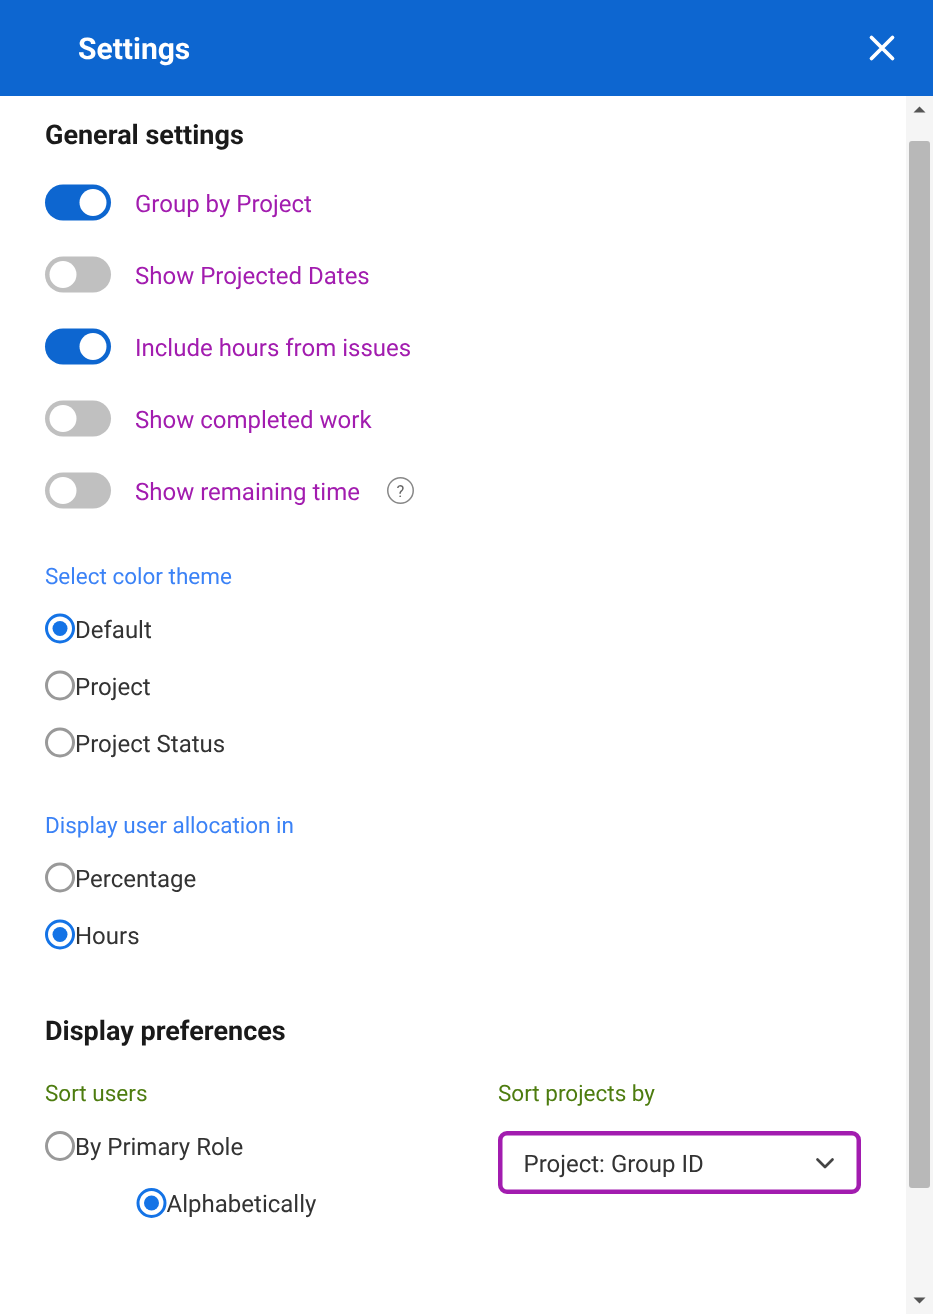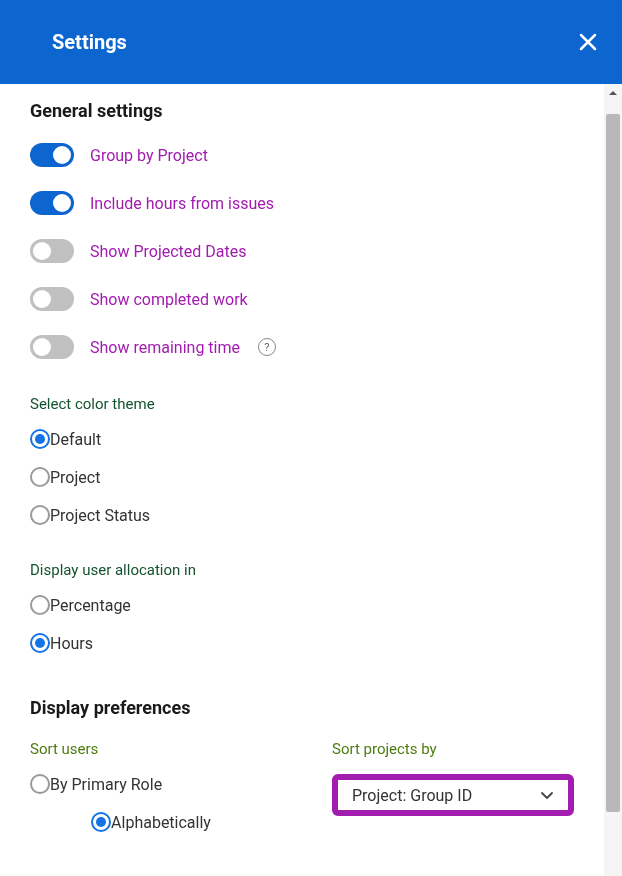--- a/index.html
+++ b/index.html
@@ -6,21 +6,21 @@
     body {
       font-family: -apple-system, BlinkMacSystemFont, "Segoe UI", Roboto, Arial, sans-serif;
       width: 622px;
       height: 876px;
       background: #fff;
       position: relative;
       overflow: hidden;
     }
     .header {
       background: #0d66d0;
-      height: 84px;
+      height: 64px;
       display: flex;
       align-items: center;
       justify-content: space-between;
       padding: 0 24px 0 52px;
     }
     .header-title {
       color: #fff;
       font-size: 20px;
       font-weight: 700;
     }
@@ -84,21 +84,21 @@
       border-radius: 50%;
       display: flex;
       align-items: center;
       justify-content: center;
       font-size: 11px;
       color: #666;
       margin-left: 2px;
     }
     .subsection-label {
       font-size: 15px;
-      color: #14532d;
+      color: #3b82f6;
       margin-top: 36px;
       margin-bottom: 16px;
     }
     .radio-row {
       display: flex;
       align-items: center;
       gap: 0;
       margin-bottom: 18px;
       cursor: pointer;
     }
@@ -133,21 +133,21 @@
       gap: 60px;
       margin-top: 14px;
     }
     .sort-col { flex: 1; }
     .sort-label {
       font-size: 15px;
       color: #4d7c0f;
       margin-bottom: 16px;
     }
     .dropdown {
-      border: 6px solid #a21caf;
+      border: 3px solid #a21caf;
       border-radius: 6px;
       height: 42px;
       display: flex;
       align-items: center;
       justify-content: space-between;
       padding: 0 14px;
       cursor: pointer;
       min-width: 220px;
     }
     .dropdown-text {
@@ -204,30 +204,30 @@
 
     <div class="section-title">General settings</div>
 
     <div class="toggle-row">
       <div class="toggle on">
           <div class="toggle-knob"></div>
         </div>
       <div class="toggle-label">Group by Project</div>
     </div>
     <div class="toggle-row">
+      <div class="toggle">
+          <div class="toggle-knob"></div>
+        </div>
+      <div class="toggle-label">Show Projected Dates</div>
+    </div>
+    <div class="toggle-row">
       <div class="toggle on">
           <div class="toggle-knob"></div>
         </div>
       <div class="toggle-label">Include hours from issues</div>
-    </div>
-    <div class="toggle-row">
-      <div class="toggle">
-          <div class="toggle-knob"></div>
-        </div>
-      <div class="toggle-label">Show Projected Dates</div>
     </div>
     <div class="toggle-row">
       <div class="toggle">
           <div class="toggle-knob"></div>
         </div>
       <div class="toggle-label">Show completed work</div>
     </div>
     <div class="toggle-row">
       <div class="toggle">
           <div class="toggle-knob"></div>

